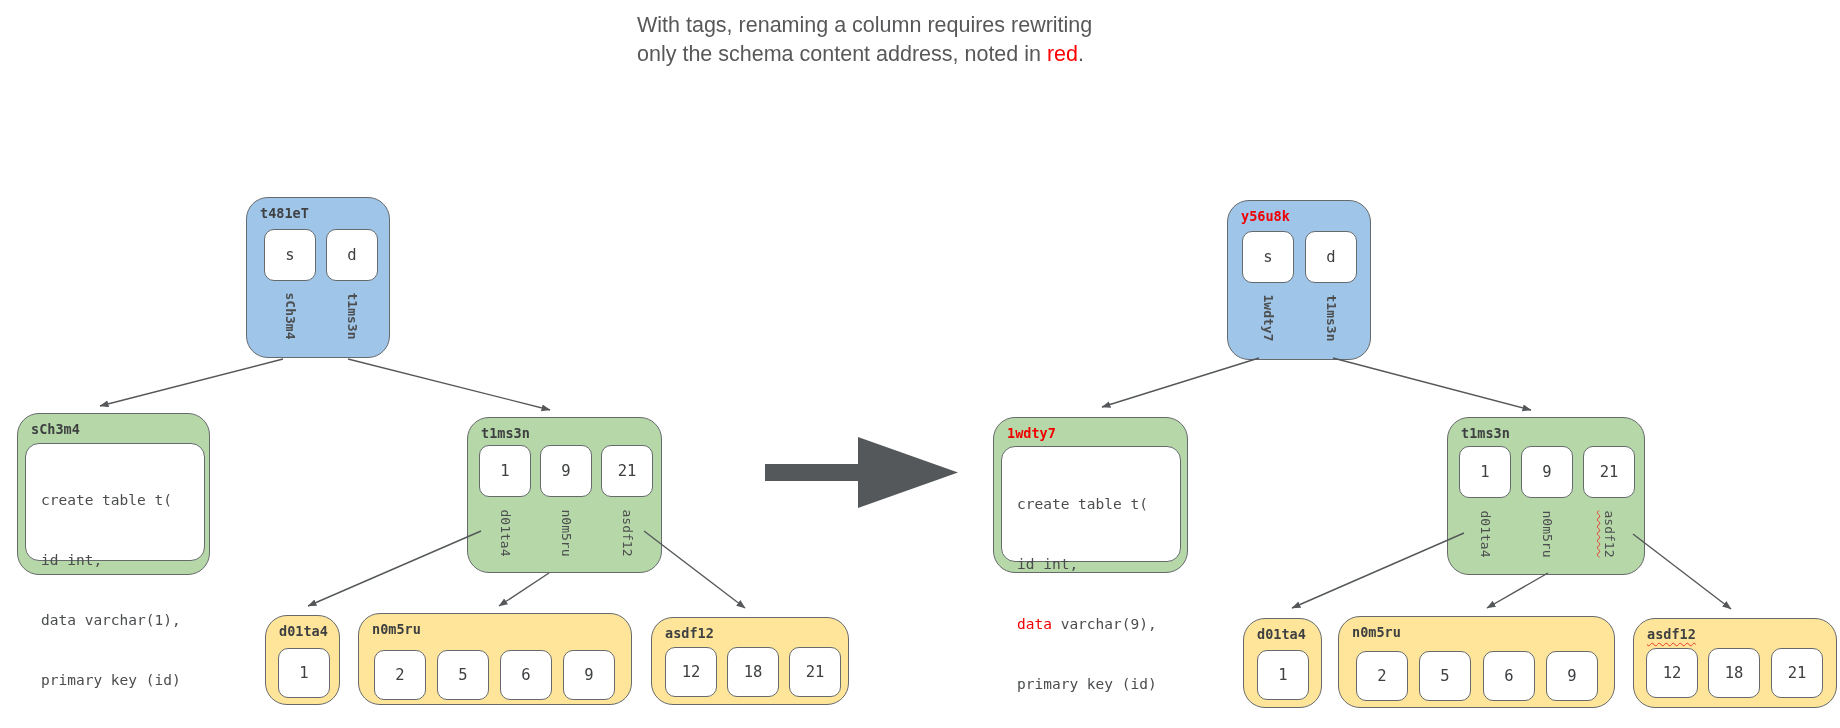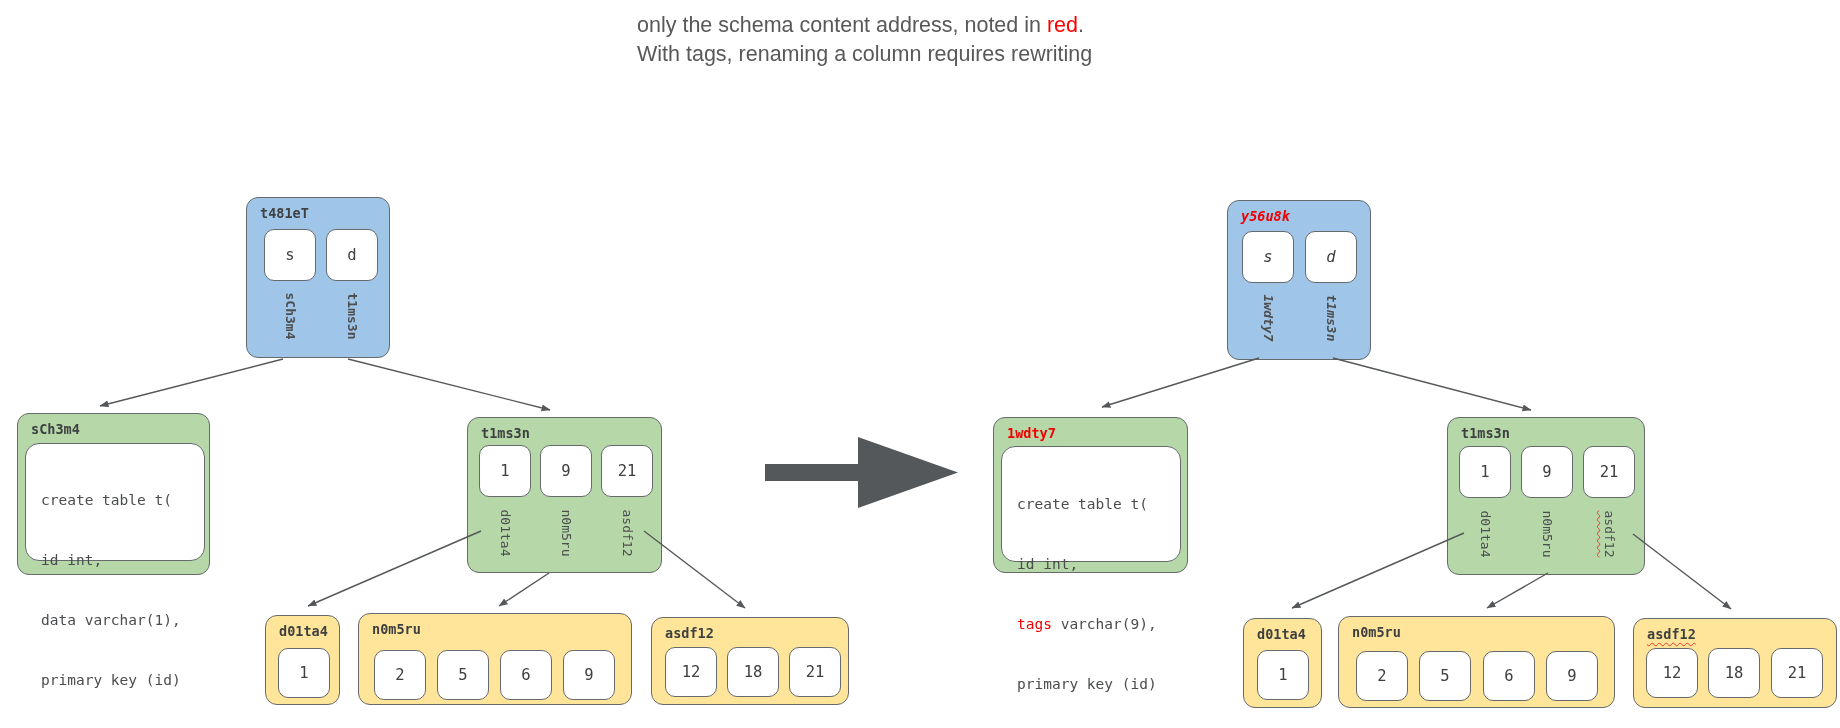--- a/index.html
+++ b/index.html
@@ -3,21 +3,21 @@
 <meta charset="utf-8">
 <style>
   html,body{margin:0;padding:0;background:#ffffff;}
   .canvas{position:relative;width:1840px;height:728px;background:#ffffff;overflow:hidden;
           font-family:"DejaVu Sans Mono",monospace;}
   
   .caption{position:absolute;left:637px;top:11px;font-family:"Liberation Sans","DejaVu Sans",sans-serif;
            font-size:21.5px;line-height:29px;color:#58585a;}
   .caption .cap-red{color:#fe0000;}
   
-  .node{position:absolute;box-sizing:border-box;border:1.6px solid #666a6d;border-radius:12px;}
+  .node{position:absolute;box-sizing:border-box;border:1.6px solid #666a6d;border-radius:22px;}
   .blue{background:#9fc5e8;}
   .green{background:#b6d7a8;}
   .yellow{background:#ffe599;}
   .ntitle{position:absolute;left:13px;top:7px;font-size:13.5px;font-weight:bold;color:#3e4042;white-space:nowrap;}
   .red-text{color:#f00000;}
   .cell{position:absolute;box-sizing:border-box;background:#ffffff;border:1.4px solid #666a6d;border-radius:10px;
         display:flex;align-items:center;justify-content:center;font-size:15.5px;color:#3e4042;}
   .vlabel{position:absolute;transform:translate(-50%,-50%) rotate(90deg);font-size:13px;color:#4c4e50;
           white-space:nowrap;}
   .vlabel.bold{font-weight:bold;}
@@ -27,22 +27,22 @@
   .code{position:absolute;font-size:14.5px;line-height:20px;color:#4a4c4e;white-space:pre;}
   .code .red-text{color:#f00000;}
   .edges{position:absolute;left:0;top:0;pointer-events:none;}
 </style>
 </head>
 <body>
 
 <div class="canvas">
 
   <div class="caption">
+    <div><span>With tags, renaming a column requires rewriting</span></div>
     <div><span>only the schema content address, noted in </span><span class="cap-red">red</span><span>.</span></div>
-    <div><span>With tags, renaming a column requires rewriting</span></div>
   </div>
 
   <div class="node blue" style="left:246px;top:197px;width:144px;height:161px;">
     <div class="ntitle">t481eT</div>
     <div class="cell" style="left:17px;top:31px;width:52px;height:52px;">s</div>
     <div class="cell" style="left:79px;top:31px;width:52px;height:52px;">d</div>
     <div class="vlabel bold" style="left:43px;top:118px;">sCh3m4</div>
     <div class="vlabel bold" style="left:105px;top:118px;">t1ms3n</div>
   </div>
 
@@ -79,35 +79,35 @@
     <div class="cell" style="left:141px;top:36px;width:52px;height:50px;">6</div>
     <div class="cell" style="left:204px;top:36px;width:52px;height:50px;">9</div>
   </div>
   <div class="node yellow" style="left:651px;top:617px;width:198px;height:88px;">
     <div class="ntitle">asdf12</div>
     <div class="cell" style="left:13px;top:29px;width:52px;height:50px;">12</div>
     <div class="cell" style="left:75px;top:29px;width:52px;height:50px;">18</div>
     <div class="cell" style="left:137px;top:29px;width:52px;height:50px;">21</div>
   </div>
 
-  <div class="node blue" style="left:1227px;top:200px;width:144px;height:160px;font-style:italic;">
+  <div class="node blue" style="left:1227px;top:200px;width:144px;height:160px;">
     <div class="ntitle red-text">y56u8k</div>
     <div class="cell" style="left:14px;top:30px;width:52px;height:52px;">s</div>
     <div class="cell" style="left:77px;top:30px;width:52px;height:52px;">d</div>
     <div class="vlabel bold red-text" style="left:40px;top:117px;">1wdty7</div>
     <div class="vlabel bold" style="left:103px;top:117px;">t1ms3n</div>
   </div>
 
   <div class="node green" style="left:993px;top:417px;width:195px;height:156px;">
     <div class="ntitle red-text">1wdty7</div>
     <div class="codebox" style="left:7px;top:28px;width:180px;height:116px;"></div>
     <div class="code" style="left:23px;top:36px;">
       <div>create table t(</div>
       <div>id int,</div>
-      <div><span class="red-text">tags</span><span> varchar(9),</span></div>
+      <div><span class="red-text">data</span><span> varchar(9),</span></div>
       <div>primary key (id)</div>
       
     </div>
   </div>
 
   <div class="node green" style="left:1447px;top:417px;width:198px;height:158px;">
     <div class="ntitle">t1ms3n</div>
     <div class="cell" style="left:11px;top:28px;width:52px;height:52px;">1</div>
     <div class="cell" style="left:73px;top:28px;width:52px;height:52px;">9</div>
     <div class="cell" style="left:135px;top:28px;width:52px;height:52px;">21</div>

